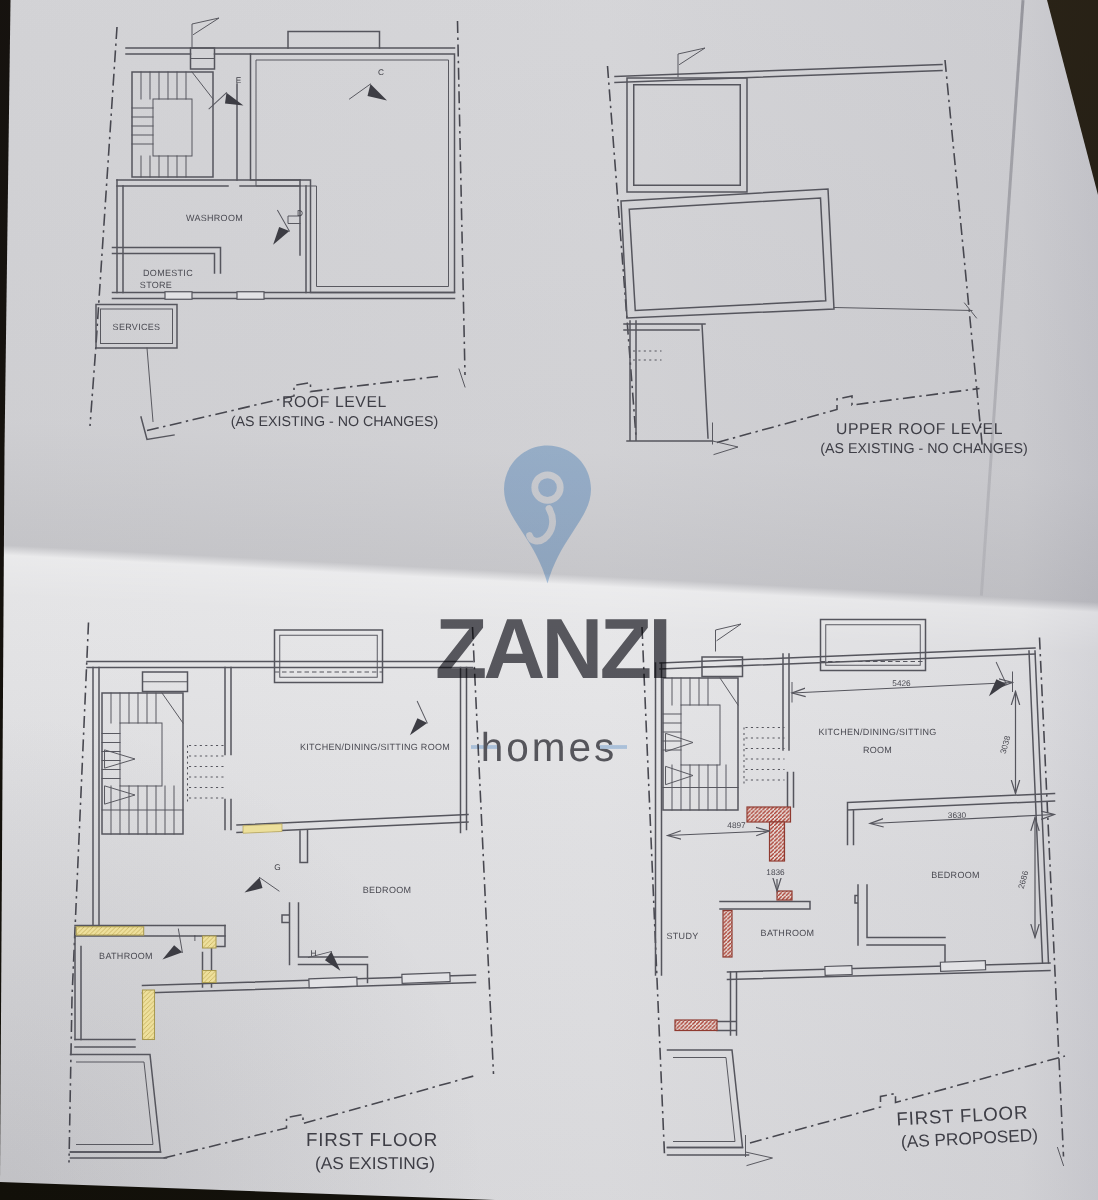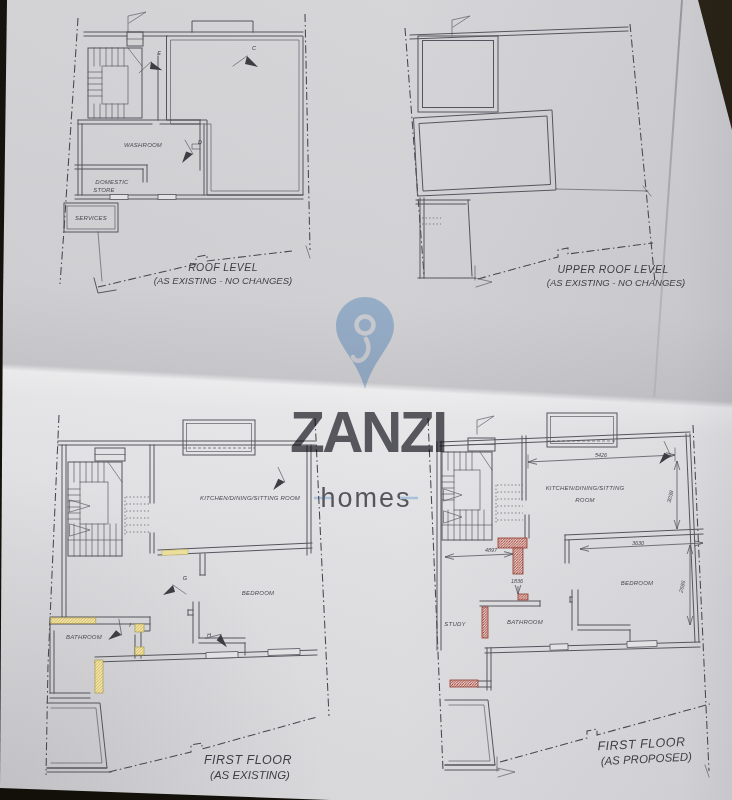--- a/index.html
+++ b/index.html
@@ -8,21 +8,21 @@
          font-family:"Liberation Sans",sans-serif;}
   .sheet{position:absolute;inset:0;
          clip-path:polygon(7px 0px,698px 0px,732px 130px,732px 800px,330px 800px,0px 788px,3px 300px);
          background:
            linear-gradient(183deg, rgba(110,110,120,.12) 0%, rgba(110,110,120,.16) 38%, rgba(80,80,90,.20) 47.9%, rgba(255,255,255,.30) 48.7%, rgba(255,255,255,.10) 52%, rgba(130,130,140,.05) 70%, rgba(110,110,120,.10) 100%),
            radial-gradient(circle at 0% 100%, rgba(60,60,70,.14) 0%, rgba(0,0,0,0) 30%),
            linear-gradient(90deg,#e1e1e3 0%,#e4e4e6 55%,#dadadd 93%,#cfcfd4 100%);}
   .fold-v{position:absolute;left:681px;top:0;width:1.5px;height:398px;
           background:linear-gradient(to bottom,rgba(95,95,105,.5),rgba(95,95,105,.12));
           transform:rotate(4deg);transform-origin:top left;}
-  .plan{position:absolute;font-style:italic;}
+  .plan{position:absolute;}
   svg{overflow:visible;}
   svg text{font-family:"Liberation Sans",sans-serif;fill:#44444b;}
   .w{stroke:#55555d;stroke-width:1;fill:none;stroke-linecap:square;}
   .thin{stroke-width:.65;}
   .bnd{stroke:#47474f;stroke-width:1.05;fill:none;stroke-dasharray:8 3 1.6 3;}
   .dot{stroke:#55555d;stroke-width:.7;fill:none;stroke-dasharray:1.4 2.2;}
   .dash{stroke:#55555d;stroke-width:.7;fill:none;stroke-dasharray:3 2;}
   .wn{fill:#e2e2e5;stroke:#55555d;stroke-width:.8;}
   .yl{fill:#ecdf9b;stroke:#b7a65c;stroke-width:.5;}
   .ink{fill:#3d3d44;stroke:none;}
@@ -108,21 +108,21 @@
     <text class="cml" x="160" y="134">D</text>
     <text class="lbl" x="103" y="137">WASHROOM</text>
     <text class="lbl" x="72" y="174">DOMESTIC</text>
     <text class="lbl" x="64" y="182">STORE</text>
     <text class="lbl" x="51" y="210">SERVICES</text>
     <text class="ttl" x="183" y="261">ROOF LEVEL</text>
     <text class="sub" x="183" y="274">(AS EXISTING - NO CHANGES)</text>
    </svg>
   </div>
 
-  <div class="plan" style="left:395px;top:8px;">
+  <div class="plan" style="left:395px;top:24px;">
    <svg width="335" height="295" viewBox="0 0 335 295">
     <g>
       <path class="bnd" d="M10,20 L29,267"></path>
       <path class="bnd" d="M235,16 L260,275"></path>
       <path class="bnd" d="M83,271 L163,249 L163,242 L173,240 L173,246 L258,235"></path>
       <path class="w thin" d="M248,178 L256,188"></path>
     </g>
     <g>
       <path class="w" d="M15,27 L233,19 M15,31 L233,23"></path>
       <rect class="w" x="23" y="28" width="80" height="76"></rect>

